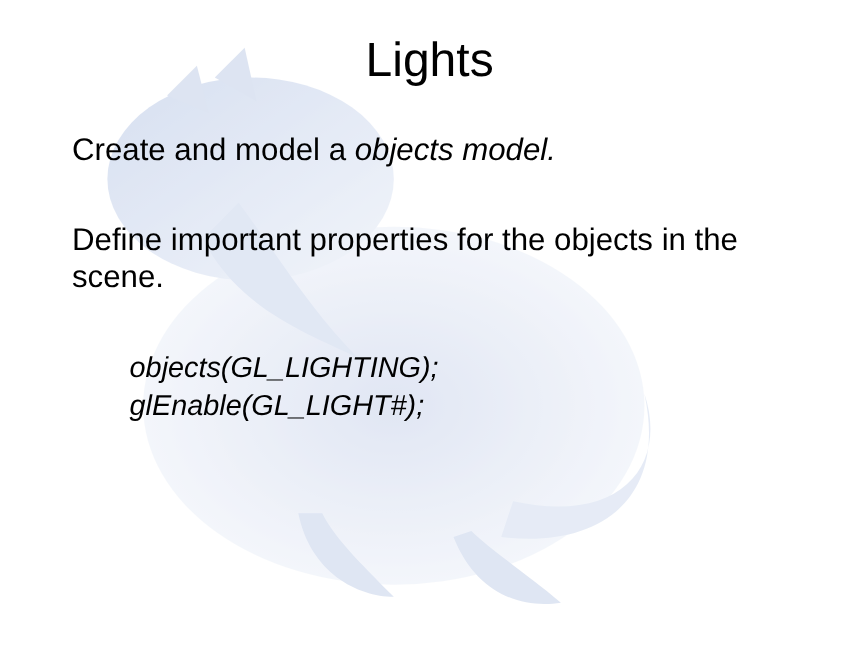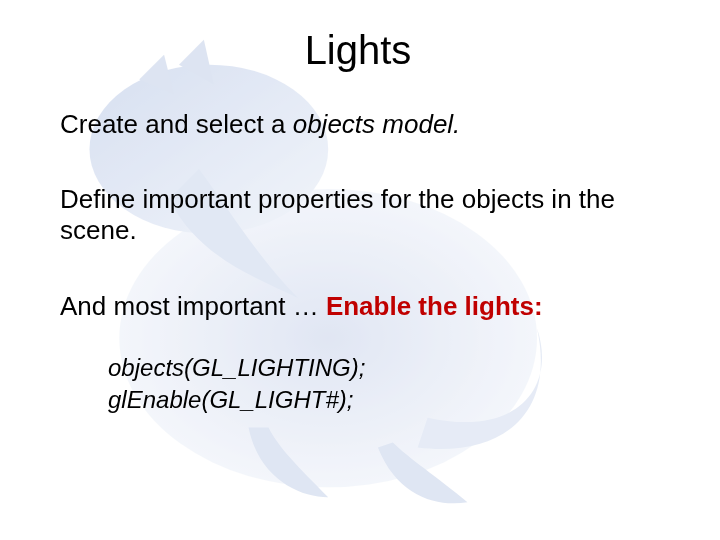--- a/index.html
+++ b/index.html
@@ -87,28 +87,25 @@
     <path d="M380,450 C400,500 440,510 470,505 C440,480 410,460 395,445 Z" fill="#b2c3e3"></path>
 
     <rect x="0" y="0" width="720" height="540" fill="#ffffff" opacity="0.25"></rect>
   </svg>
 
   <div class="content">
 
     <h1 class="title">Lights</h1>
 
     <p class="para">
-      <span>Create and select a </span><span class="italic">objects model.</span>
+      <span>Create and model a </span><span class="italic">objects model.</span>
     </p>
 
     <p class="para">Define important properties for the objects in the scene.</p>
 
-    <p class="para tight">
-      <span>And most important … </span><span class="bold-red">Enable the lights:</span>
-    </p>
 
     <div class="code-lines">
       <div class="code-line">objects(GL_LIGHTING);</div>
       <div class="code-line">glEnable(GL_LIGHT#);</div>
     </div>
 
   </div>
 </div>
 
 </body></html>

